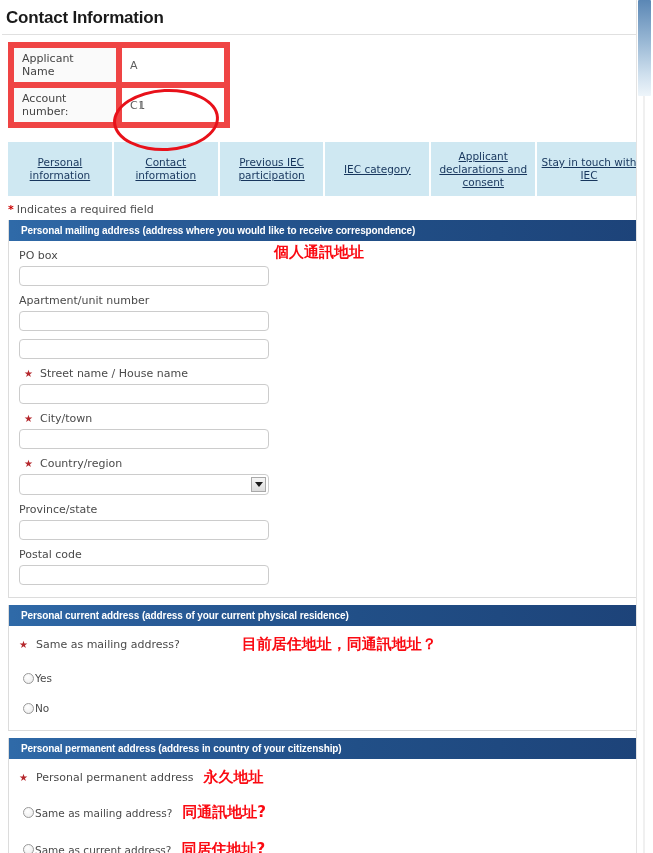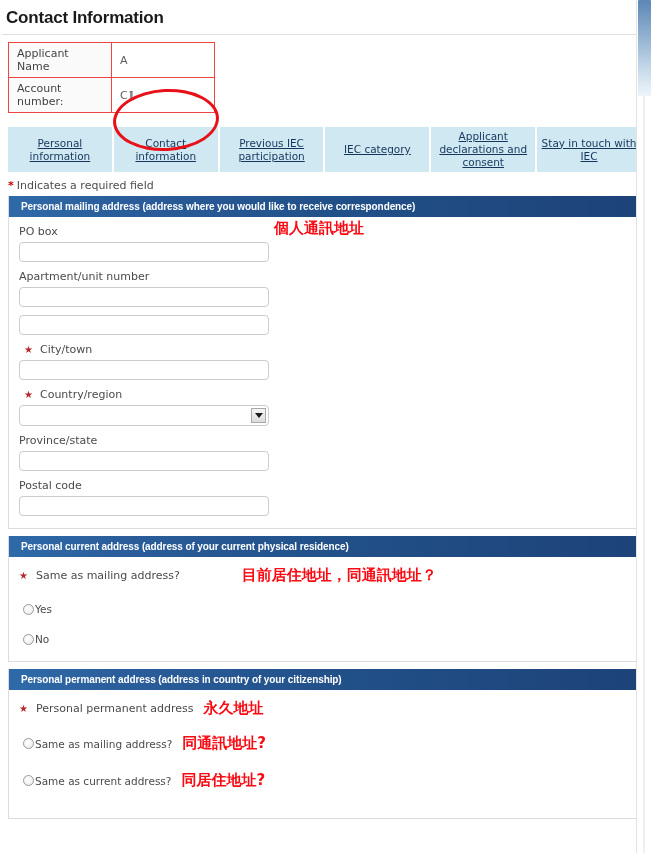--- a/index.html
+++ b/index.html
@@ -67,21 +67,21 @@
     margin: 0 8px 0 2px;
   }
 
   
   .applicant-table {
     border-collapse: collapse;
     margin: 7px 0 0 8px;
     background: #fdfdfd;
   }
   .applicant-table td {
-    border: 1px solid #ef4444;
+    border: 6px solid #ef4444;
     padding: 4px 8px;
     font-size: 11px;
     color: #444444;
     height: 15px;
     vertical-align: middle;
   }
   .applicant-table td.lbl {
     background: #fafafa;
     width: 86px;
   }
@@ -113,21 +113,21 @@
   .redacted.acct::after {
     left: 10px;
     right: 4px;
   }
 
   
   .tabbar {
     display: flex;
     margin: 14px 8px 0 8px;
     background: #7f1d1d;
-    height: 45px;
+    height: 54px;
   }
   .tab {
     flex: 1 1 0;
     background: #cfe8f2;
     border-right: 2px solid #ffffff;
     display: flex;
     align-items: center;
     justify-content: center;
     text-align: center;
     box-sizing: border-box;
@@ -360,20 +360,24 @@
 
       <div class="field">
         <span class="field-label">Apartment/unit number</span>
         <input class="text-input" type="text" value="" style="">
       </div>
 
       <div class="field">
         <input class="text-input" type="text" value="" style="">
       </div>
 
+      <div class="field">
+        <span class="field-label"><span class="star">★</span><span>Street name / House name</span></span>
+        <input class="text-input" type="text" value="" style="">
+      </div>
 
       <div class="field">
         <span class="field-label"><span class="star">★</span><span>City/town</span></span>
         <input class="text-input" type="text" value="" style="">
       </div>
 
       <div class="field">
         <span class="field-label"><span class="star">★</span><span>Country/region</span></span>
         <div class="select-wrap">
           <span class="select-value"></span>

